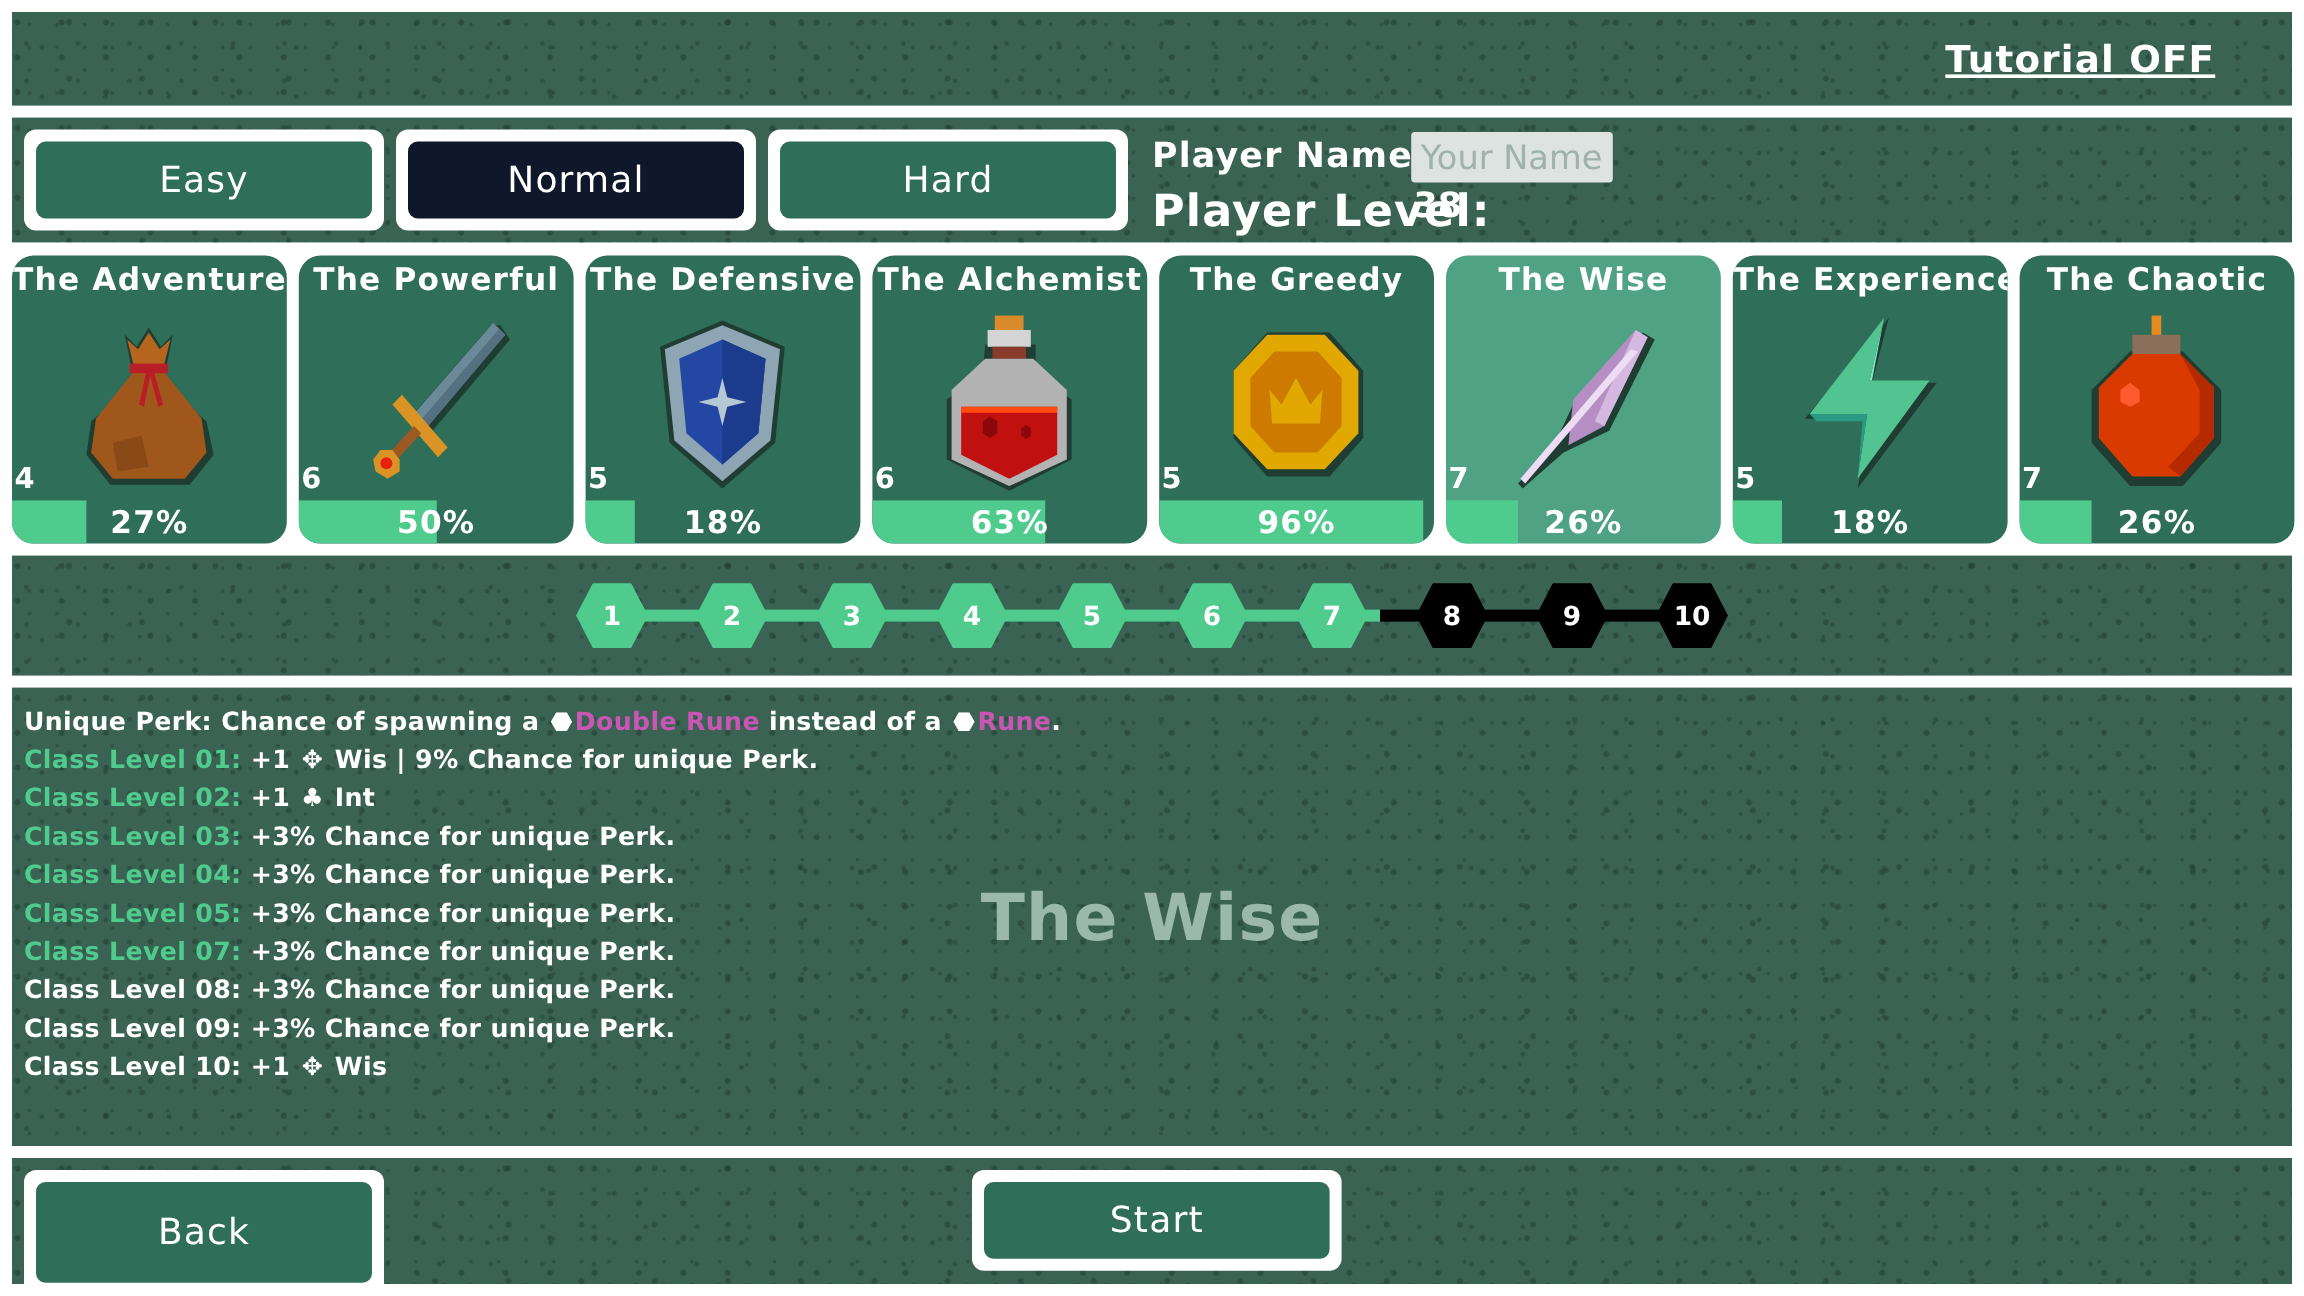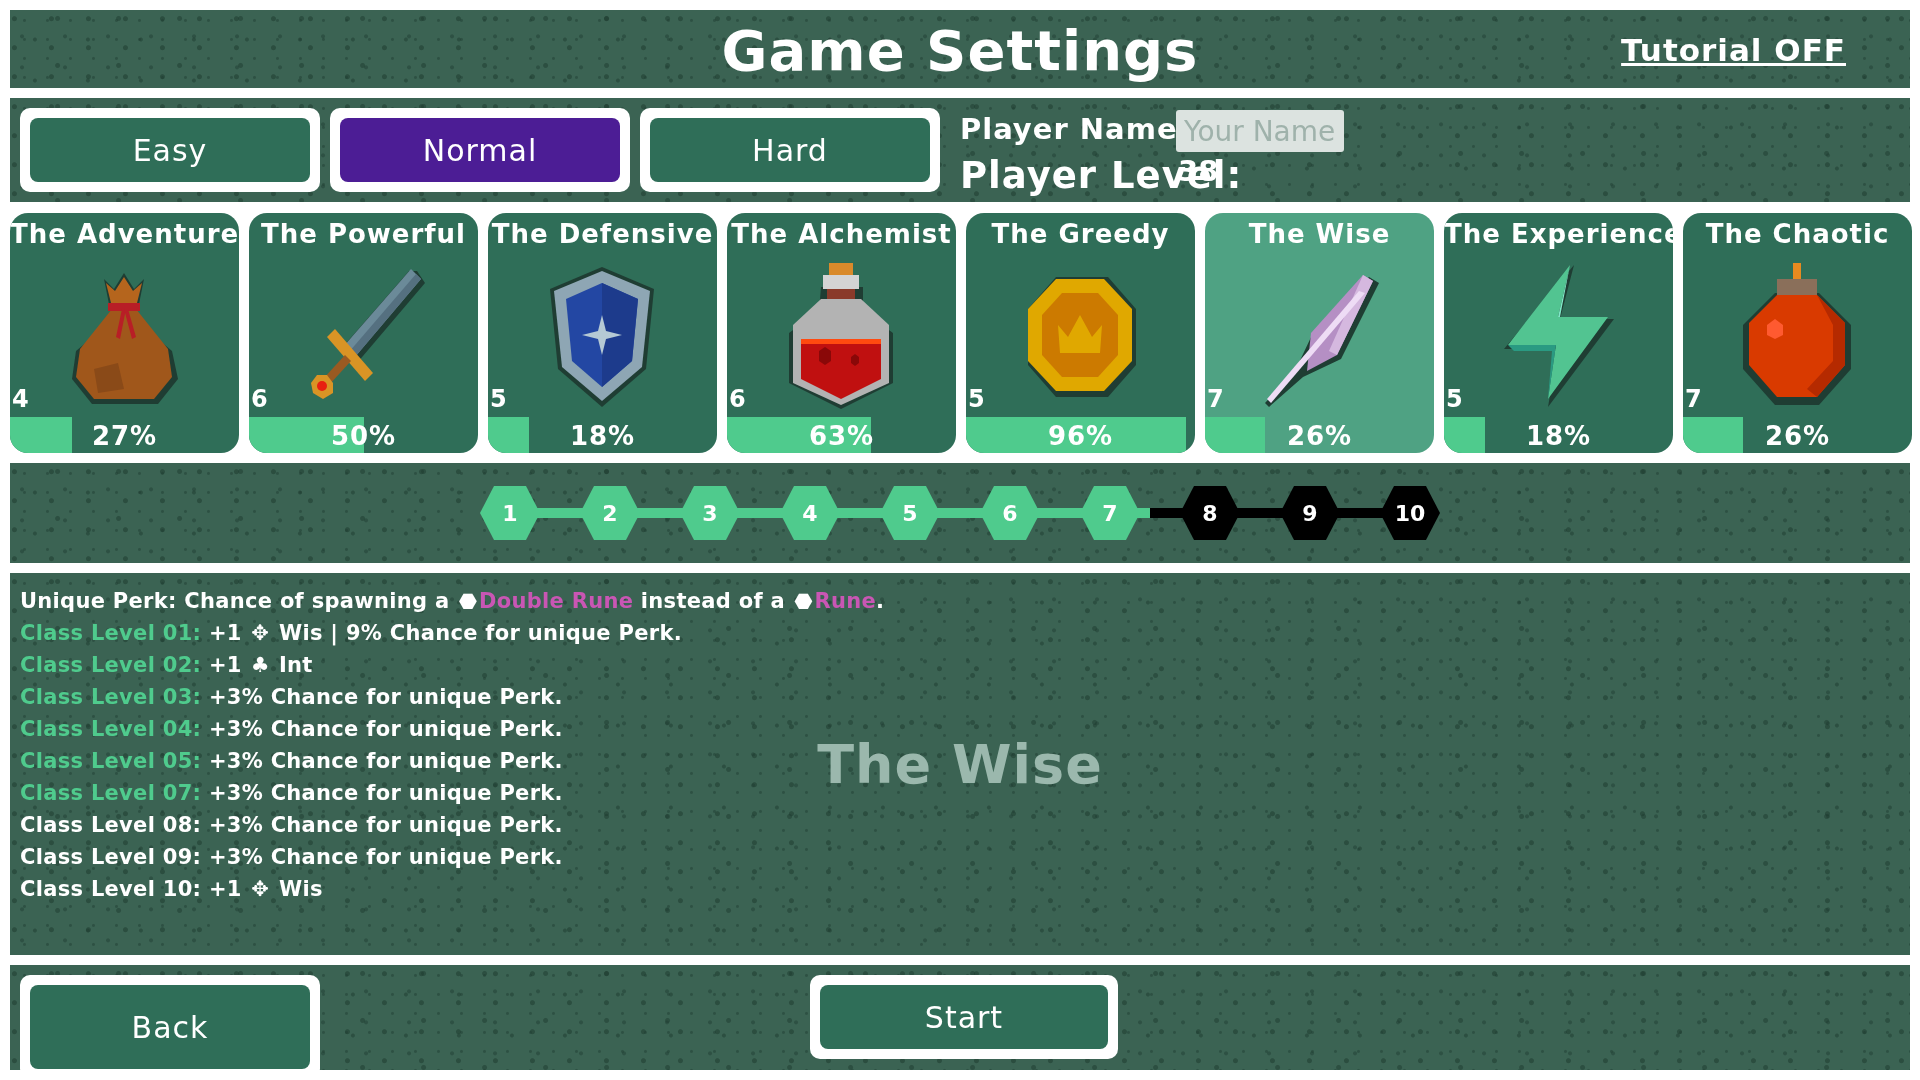--- a/index.html
+++ b/index.html
@@ -26,21 +26,21 @@
   
   #controls { left: 10px; top: 98px; width: 1900px; height: 104px; }
   .btn-outer {
     position: absolute; background: #ffffff; border-radius: 10px; padding: 10px;
   }
   .btn-inner {
     width: 100%; height: 100%; background: #2f6e58; border-radius: 8px;
     display: flex; align-items: center; justify-content: center;
     font-size: 30px; font-weight: normal; letter-spacing: 1px; color: #ffffff; cursor: pointer;
   }
-  .btn-inner.active { background: #4c1d95; }
+  .btn-inner.active { background: #0f172a; }
   #btn-easy { left: 10px; top: 10px; width: 300px; height: 84px; }
   #btn-normal { left: 320px; top: 10px; width: 300px; height: 84px; }
   #btn-hard { left: 630px; top: 10px; width: 300px; height: 84px; }
   #btn-unlock { left: 1590px; top: 10px; width: 300px; height: 84px; }
 
   #player-name-label { position: absolute; left: 950px; top: 14px; font-size: 29px; font-weight: bold; letter-spacing: 1px; }
   #player-level-label { position: absolute; left: 950px: top: 56px; font-size: 29px; font-weight: bold; letter-spacing: 1px; }
   #player-name-input {
     position: absolute; left: 1166px; top: 12px; width: 168px; height: 42px;
     background: #dce3e0; border: none; border-radius: 3px; padding: 0 8px;
@@ -78,21 +78,20 @@
 
   
   #footer { left: 10px; top: 965px; width: 1900px; height: 105px; }
   #btn-back { left: 10px; top: 10px; width: 300px; height: 104px; }
   #btn-start { left: 800px; top: 10px; width: 308px; height: 84px; }
 </style>
 </head>
 <body>
 
 <div id="header" class="panel">
-  <div id="title">Game Settings</div>
   <div id="tutorial">Tutorial OFF</div>
 </div>
 
 <div id="controls" class="panel">
   <div id="btn-easy" class="btn-outer">
     <div class="btn-inner">Easy</div>
   </div>
   <div id="btn-normal" class="btn-outer">
     <div class="btn-inner active">Normal</div>
   </div>

